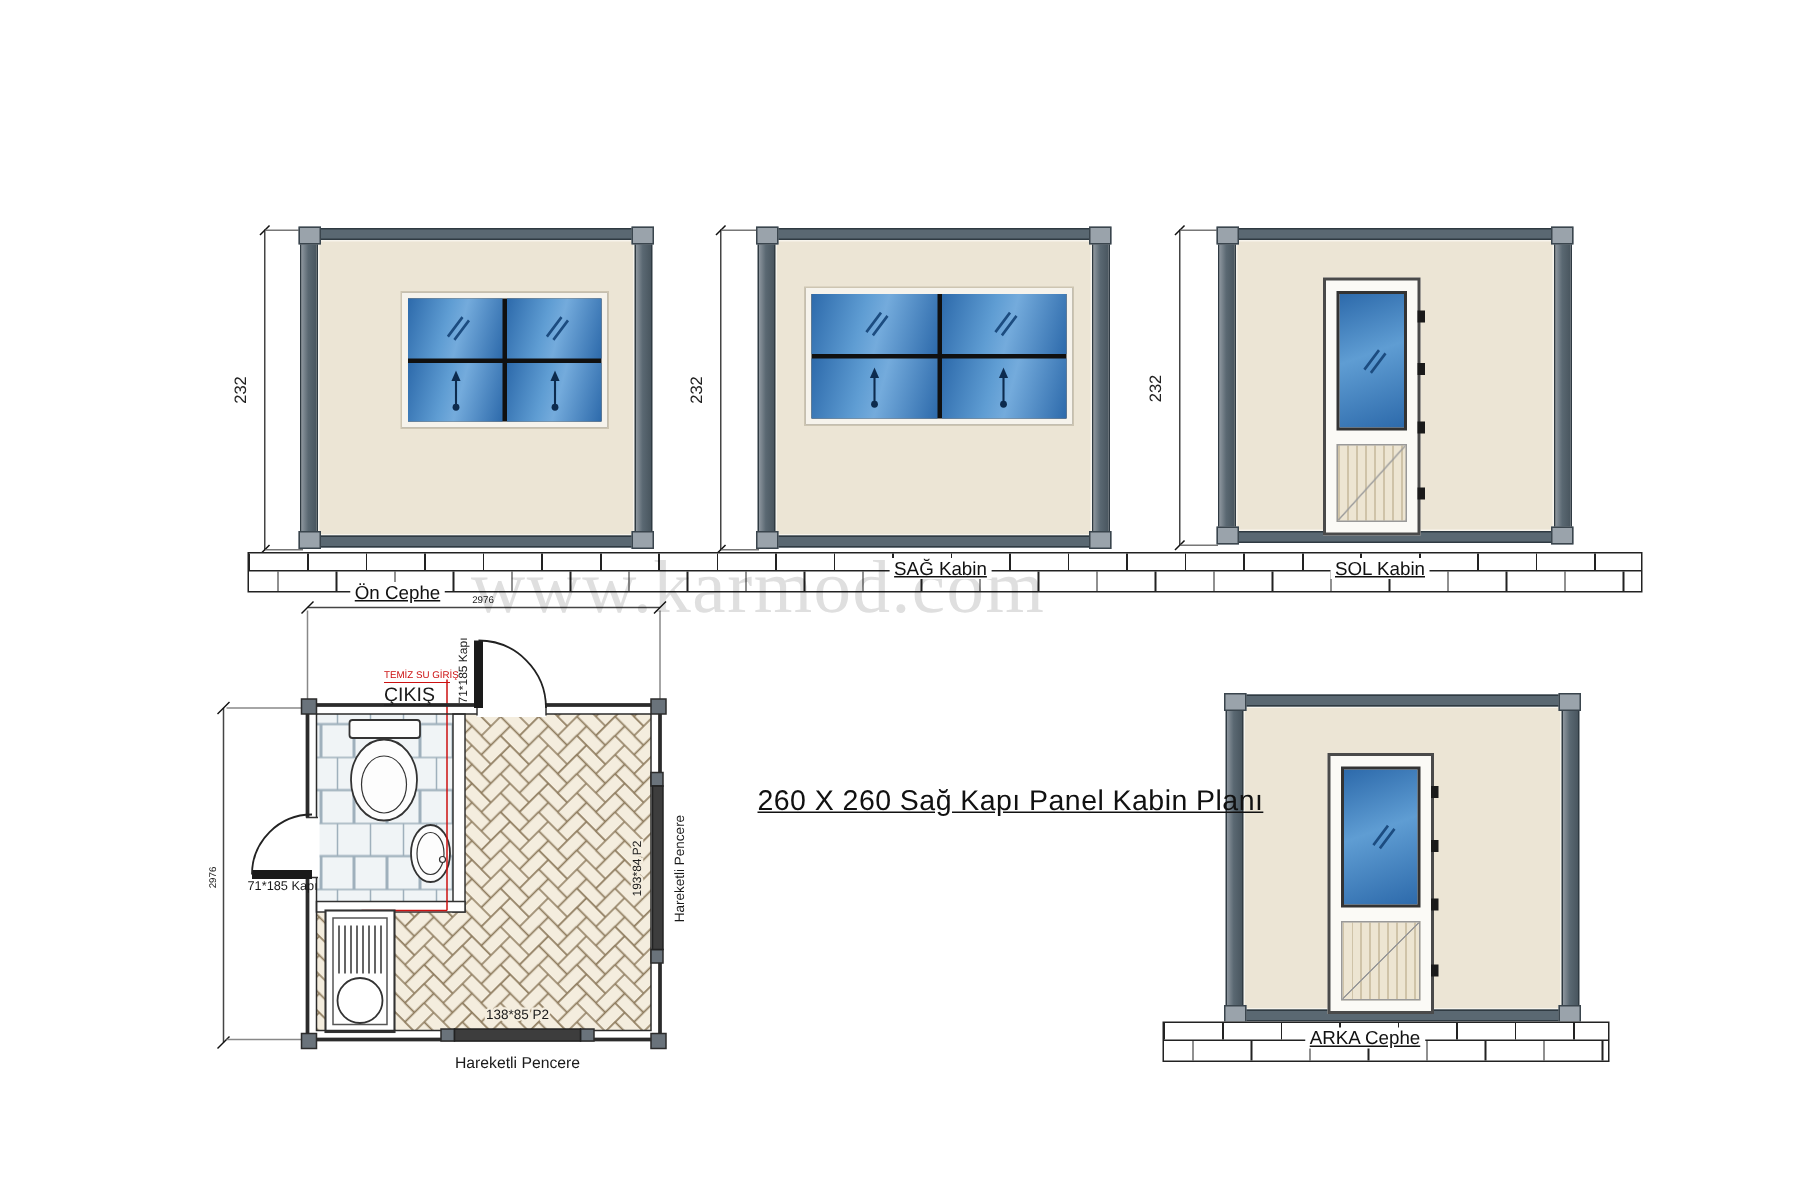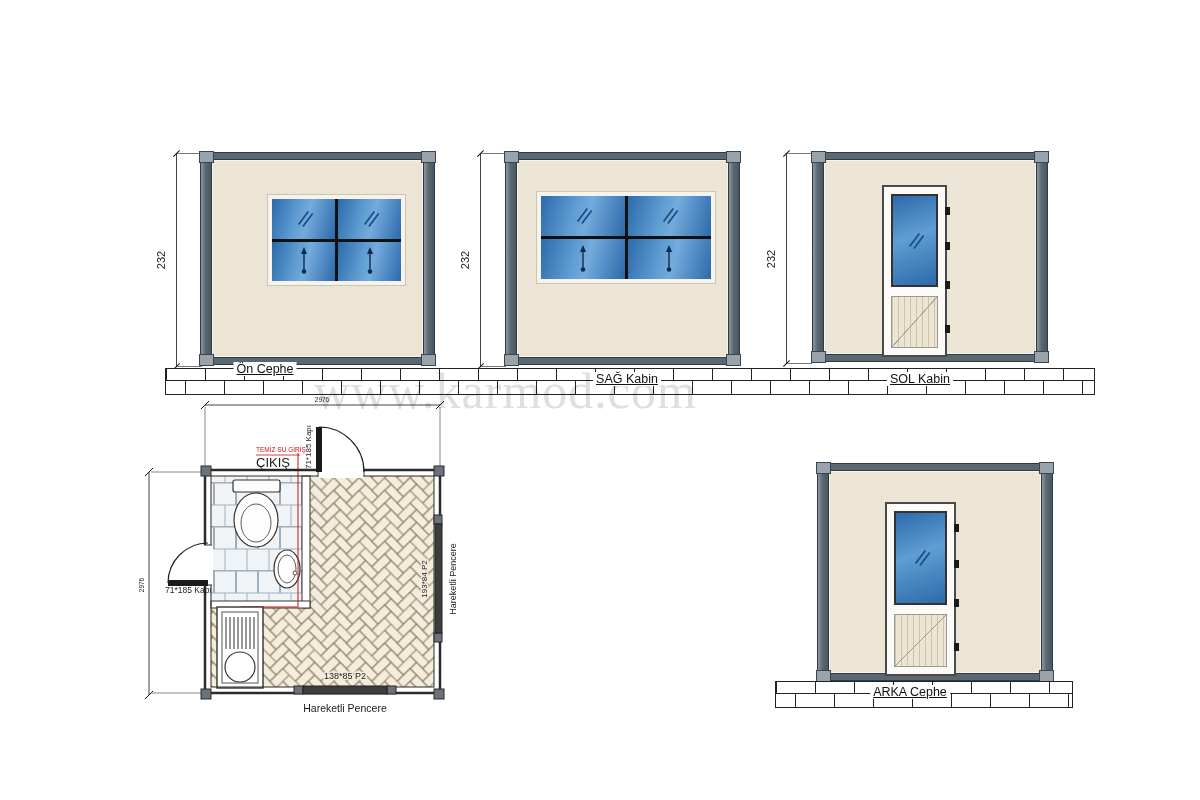--- a/index.html
+++ b/index.html
@@ -200,21 +200,21 @@
       <div class="hinge" style="top:33%"></div>
       <div class="hinge" style="top:56%"></div>
       <div class="hinge" style="top:82%"></div>
     </div>
   </div>
 
   <div class="bricks" style="left:165px;top:368px;width:928px;height:25px">
     <div class="brow r1"></div>
     <div class="brow r2"></div>
   </div>
-  <div class="flabel" style="left:265px;top:362px">Ön Cephe</div>
+  <div class="flabel" style="left:265px;top:388px">Ön Cephe</div>
   <div class="flabel" style="left:627px;top:372px">SAĞ Kabin</div>
   <div class="flabel" style="left:920px;top:372px">SOL Kabin</div>
 
   <div class="cabin" style="left:817px;top:463px;width:236px;height:218px">
     <div class="wall"></div>
     <div class="rail t"></div>
     <div class="rail b"></div>
     <div class="post l"></div>
     <div class="post r"></div>
     <div class="corner tl"></div>
@@ -233,20 +233,21 @@
       <div class="hinge" style="top:56%"></div>
       <div class="hinge" style="top:82%"></div>
     </div>
   </div>
   <div class="bricks" style="left:775px;top:681px;width:296px;height:25px">
     <div class="brow r1"></div>
     <div class="brow r2"></div>
   </div>
   <div class="flabel" style="left:910px;top:685px">ARKA Cephe</div>
 
+  <div class="title">260 X 260  Sağ Kapı Panel Kabin Planı</div>
 
   <svg class="plan-svg" style="position:absolute;left:60px;top:395px" width="430" height="340" viewBox="0 0 430 340">
     <defs>
       <pattern id="hb" width="36" height="36" patternUnits="userSpaceOnUse" patternTransform="rotate(45)">
         <rect width="36" height="36" fill="#f4edde"></rect>
         <g fill="#f4edde" stroke="#8d7a5c" stroke-width="1">
           <rect x="0" y="0" width="18" height="9"></rect>
             <rect x="9" y="9" width="18" height="9"></rect>
           <rect x="18" y="18" width="18" height="9"></rect>
             <rect x="27" y="27" width="18" height="9"></rect>

